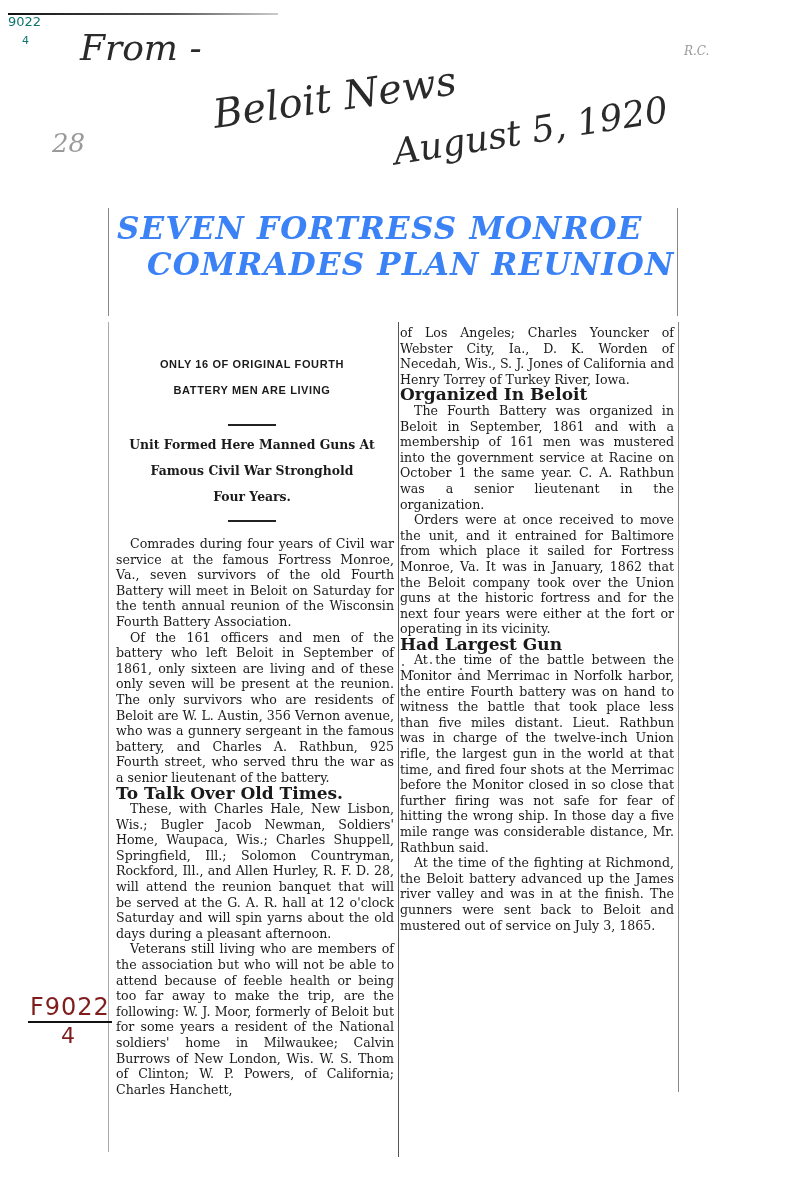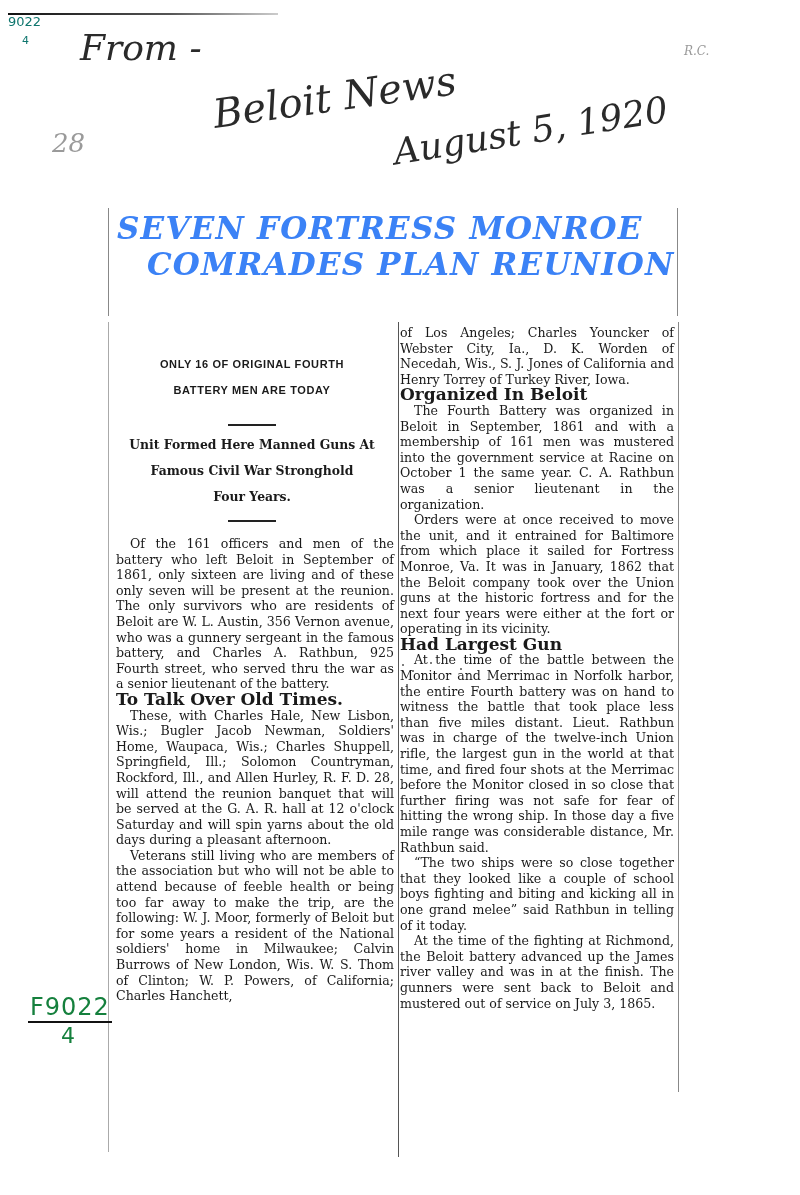--- a/index.html
+++ b/index.html
@@ -26,21 +26,21 @@
     .col .sub { text-align: left; font-weight: bold; text-indent: 0; font-size: 17px; }
     .col1 { left: 116px; top: 536px; width: 278px; }
     .col2 { left: 400px; top: 325px; width: 274px; }
     .col-rule { position: absolute; width: 1px; background: #555; }
 
     .deck { position: absolute; left: 112px; width: 280px; text-align: center; font-weight: bold; }
     .deck1 { top: 340px; font-size: 11px; line-height: 26px; letter-spacing: 0.6px; font-family: Liberation Sans, sans-serif; margin-top: 11px; }
     .deck2 { top: 432px; font-size: 12.4px; line-height: 26px; font-family: "DejaVu Serif", serif; }
     .dash { position: absolute; height: 2px; width: 48px; background: #222; }
 
-    .file-mark { position: absolute; left: 28px; top: 993px; font-family: "DejaVu Sans", sans-serif; color: #15803d; }
+    .file-mark { position: absolute; left: 28px; top: 993px; font-family: "DejaVu Sans", sans-serif; color: #7f1d1d; }
     .file-mark .num { font-size: 24px; letter-spacing: 1px; border-bottom: 2px solid #111; padding: 0 2px; display: inline-block; }
     .file-mark .den { font-size: 22px; text-align: center; width: 80px; display: block; margin-top: 0; }
 
     .speck { position: absolute; width: 2px; height: 2px; background: #555; border-radius: 50%; }
   </style>
 </head>
 <body>
 
 <div class="top-rule"></div>
 
@@ -53,50 +53,50 @@
 <div class="hand faint" style="left:52px;top:128px;font-size:26px;">28</div>
 <div class="hand faint" style="left:684px;top:44px;font-size:12px;">R.C.</div>
 
 <div class="headline-box">
   <div class="headline-line" style="left:8px;top:2px;">SEVEN FORTRESS MONROE</div>
   <div class="headline-line" style="left:38px;top:38px;">COMRADES PLAN REUNION</div>
 </div>
 
 <div class="deck deck1">
   <div>ONLY 16 OF ORIGINAL FOURTH</div>
-  <div>BATTERY MEN ARE TODAY</div>
+  <div>BATTERY MEN ARE LIVING</div>
 </div>
 <div class="dash" style="left:228px;top:424px;"></div>
 
 <div class="deck deck2">
   <div>Unit Formed Here Manned Guns At</div>
   <div>Famous Civil War Stronghold</div>
   <div>Four Years.</div>
 </div>
 <div class="dash" style="left:228px;top:520px;"></div>
 
 <div class="col-rule" style="left:108px;top:322px;height:830px;background:#aaa;"></div>
 <div class="col-rule" style="left:398px;top:322px;height:835px;"></div>
 <div class="col-rule" style="left:678px;top:322px;height:770px;background:#888;"></div>
 
 <div class="col col1">
+  <p>Comrades during four years of Civil war service at the famous Fortress Monroe, Va., seven survivors of the old Fourth Battery will meet in Beloit on Saturday for the tenth annual reunion of the Wisconsin Fourth Battery Association.</p>
   <p>Of the 161 officers and men of the battery who left Beloit in September of 1861, only sixteen are living and of these only seven will be present at the reunion. The only survivors who are residents of Beloit are W. L. Austin, 356 Vernon avenue, who was a gunnery sergeant in the famous battery, and Charles A. Rathbun, 925 Fourth street, who served thru the war as a senior lieutenant of the battery.</p>
   <p class="sub">To Talk Over Old Times.</p>
   <p>These, with Charles Hale, New Lisbon, Wis.; Bugler Jacob Newman, Soldiers' Home, Waupaca, Wis.; Charles Shuppell, Springfield, Ill.; Solomon Countryman, Rockford, Ill., and Allen Hurley, R. F. D. 28, will attend the reunion banquet that will be served at the G. A. R. hall at 12 o'clock Saturday and will spin yarns about the old days during a pleasant afternoon.</p>
   <p>Veterans still living who are members of the association but who will not be able to attend because of feeble health or being too far away to make the trip, are the following: W. J. Moor, formerly of Beloit but for some years a resident of the National soldiers' home in Milwaukee; Calvin Burrows of New London, Wis. W. S. Thom of Clinton; W. P. Powers, of California; Charles Hanchett,</p>
 </div>
 
 <div class="col col2">
   <p style="text-indent:0;">of Los Angeles; Charles Youncker of Webster City, Ia., D. K. Worden of Necedah, Wis., S. J. Jones of California and Henry Torrey of Turkey River, Iowa.</p>
   <p class="sub">Organized In Beloit</p>
   <p>The Fourth Battery was organized in Beloit in September, 1861 and with a membership of 161 men was mustered into the government service at Racine on October 1 the same year. C. A. Rathbun was a senior lieutenant in the organization.</p>
   <p>Orders were at once received to move the unit, and it entrained for Baltimore from which place it sailed for Fortress Monroe, Va. It was in January, 1862 that the Beloit company took over the Union guns at the historic fortress and for the next four years were either at the fort or operating in its vicinity.</p>
   <p class="sub">Had Largest Gun</p>
   <p>At the time of the battle between the Monitor and Merrimac in Norfolk harbor, the entire Fourth battery was on hand to witness the battle that took place less than five miles distant. Lieut. Rathbun was in charge of the twelve-inch Union rifle, the largest gun in the world at that time, and fired four shots at the Merrimac before the Monitor closed in so close that further firing was not safe for fear of hitting the wrong ship. In those day a five mile range was considerable distance, Mr. Rathbun said.</p>
-  <p>“The two ships were so close together that they looked like a couple of school boys fighting and biting and kicking all in one grand melee” said Rathbun in telling of it today.</p>
   <p>At the time of the fighting at Richmond, the Beloit battery advanced up the James river valley and was in at the finish. The gunners were sent back to Beloit and mustered out of service on July 3, 1865.</p>
 </div>
 
 <div class="speck" style="left:402px;top:664px;"></div>
 <div class="speck" style="left:412px;top:670px;"></div>
 <div class="speck" style="left:430px;top:662px;"></div>
 <div class="speck" style="left:460px;top:668px;"></div>
 <div class="speck" style="left:406px;top:684px;"></div>
 
 <div class="file-mark">

